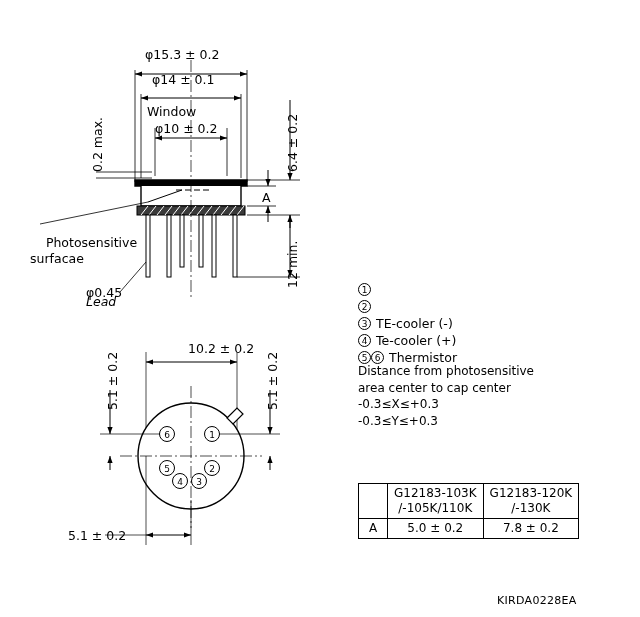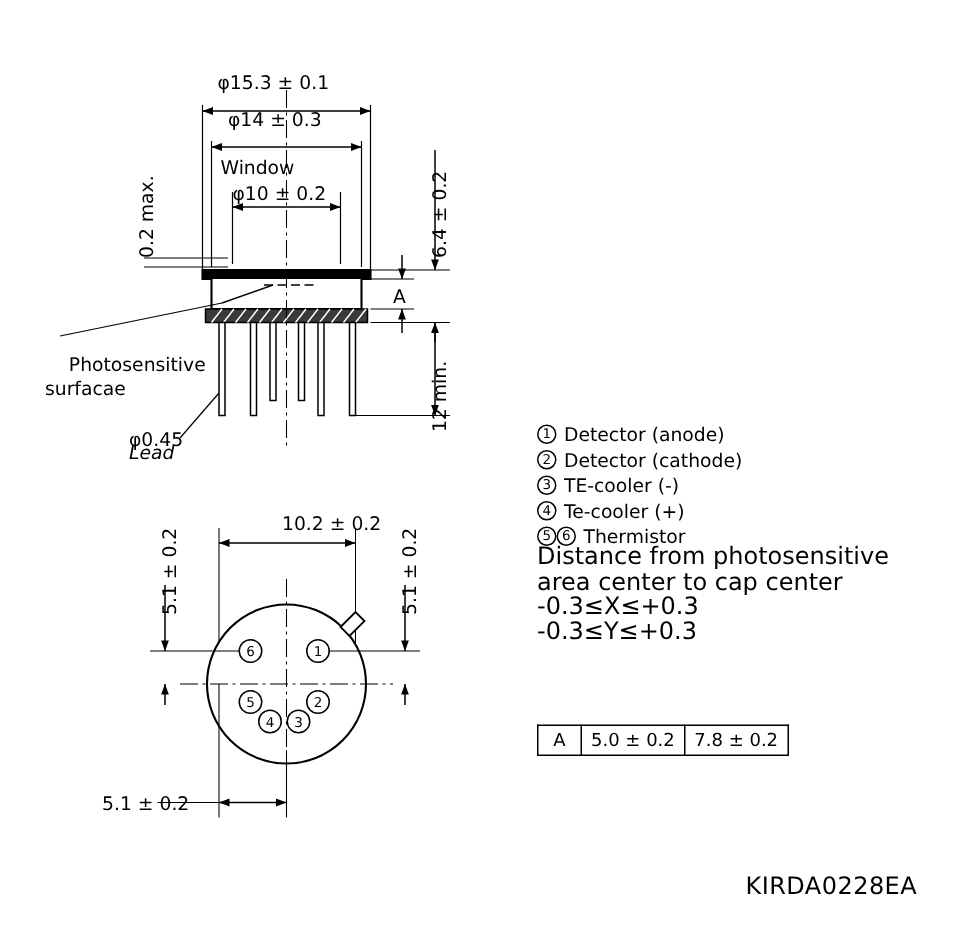--- a/index.html
+++ b/index.html
@@ -54,21 +54,21 @@
     line-height: 13px;
     text-align: center;
     margin-right: 5px;
     box-sizing: border-box;
   }
   .circnum.tight { margin-right: 0; }
   .note {
     position: absolute;
     left: 358px;
     top: 363px;
-    font-size: 16px;
+    font-size: 12px;
     line-height: 16.5px;
     white-space: pre-line;
   }
   table.spec {
     position: absolute;
     left: 358px;
     top: 483px;
     border-collapse: collapse;
     font-size: 12px;
   }
@@ -76,22 +76,22 @@
     border: 1px solid #000;
     padding: 2px 6px;
     text-align: center;
     line-height: 15px;
   }
   table.spec td.hdr { white-space: pre-line; }
   table.spec td.rowlabel { width: 16px; }
   .code {
     position: absolute;
     left: 497px;
-    top: 581px;
-    font-size: 16px;
+    top: 594px;
+    font-size: 11px;
     letter-spacing: 0.3px;
   }
 </style>
 </head>
 <body>
 
 <div class="root">
 
   <svg class="drawing" viewBox="0 0 640 617">
     <g stroke="#000" fill="none" stroke-width="1" shape-rendering="geometricPrecision">
@@ -218,23 +218,23 @@
     <g font-family="DejaVu Sans, Liberation Sans, sans-serif" font-size="9" text-anchor="middle" fill="#000">
       <text x="167" y="437.5">6</text>
       <text x="212" y="437.5">1</text>
       <text x="167" y="471.5">5</text>
       <text x="212" y="471.5">2</text>
       <text x="180" y="484.5">4</text>
       <text x="199" y="484.5">3</text>
     </g>
   </svg>
 
-  <div class="txt" style="left:145px; top:47px;">φ15.3 ± 0.1</div>
-
-  <div class="txt" style="left:152px; top:72px;">φ14 ± 0.3</div>
+  <div class="txt" style="left:145px; top:47px;">φ15.3 ± 0.2</div>
+
+  <div class="txt" style="left:152px; top:72px;">φ14 ± 0.1</div>
 
   <div class="txt" style="left:147px; top:104px;">Window</div>
 
   <div class="txt" style="left:155px; top:121px;">φ10 ± 0.2</div>
 
   <div class="txt rot90" style="left:90px; top:172px;">0.2 max.</div>
 
   <div class="txt rot90" style="left:285px; top:172px;">6.4 ± 0.2</div>
 
   <div class="txt rot90" style="left:285px; top:288px;">12 min.</div>
@@ -253,25 +253,23 @@
 
   <div class="txt rot90" style="left:105px; top:410px;">5.1 ± 0.2</div>
 
   <div class="txt rot90" style="left:265px; top:410px;">5.1 ± 0.2</div>
 
   <div class="txt" style="left:68px; top:528px;">5.1 ± 0.2</div>
 
   <div class="pinlist">
     <div class="pinrow">
       <span class="circnum">1</span>
-      <span>Detector (anode)</span>
     </div>
     <div class="pinrow">
       <span class="circnum">2</span>
-      <span>Detector (cathode)</span>
     </div>
     <div class="pinrow">
       <span class="circnum">3</span>
       <span>TE-cooler (-)</span>
     </div>
     <div class="pinrow">
       <span class="circnum">4</span>
       <span>Te-cooler (+)</span>
     </div>
     <div class="pinrow">
@@ -281,20 +279,27 @@
     </div>
   </div>
 
   <div class="note">Distance from photosensitive
 area center to cap center
 -0.3≤X≤+0.3
 -0.3≤Y≤+0.3</div>
 
   <table class="spec">
     <tbody>
+        <tr>
+      <td class="rowlabel"></td>
+      <td class="hdr">G12183-103K
+/-105K/110K</td>
+      <td class="hdr">G12183-120K
+/-130K</td>
+    </tr>
     <tr>
       <td class="rowlabel">A</td>
       <td>5.0 ± 0.2</td>
       <td>7.8 ± 0.2</td>
     </tr>
   </tbody>
     </table>
 
   <div class="code">KIRDA0228EA</div>
 

